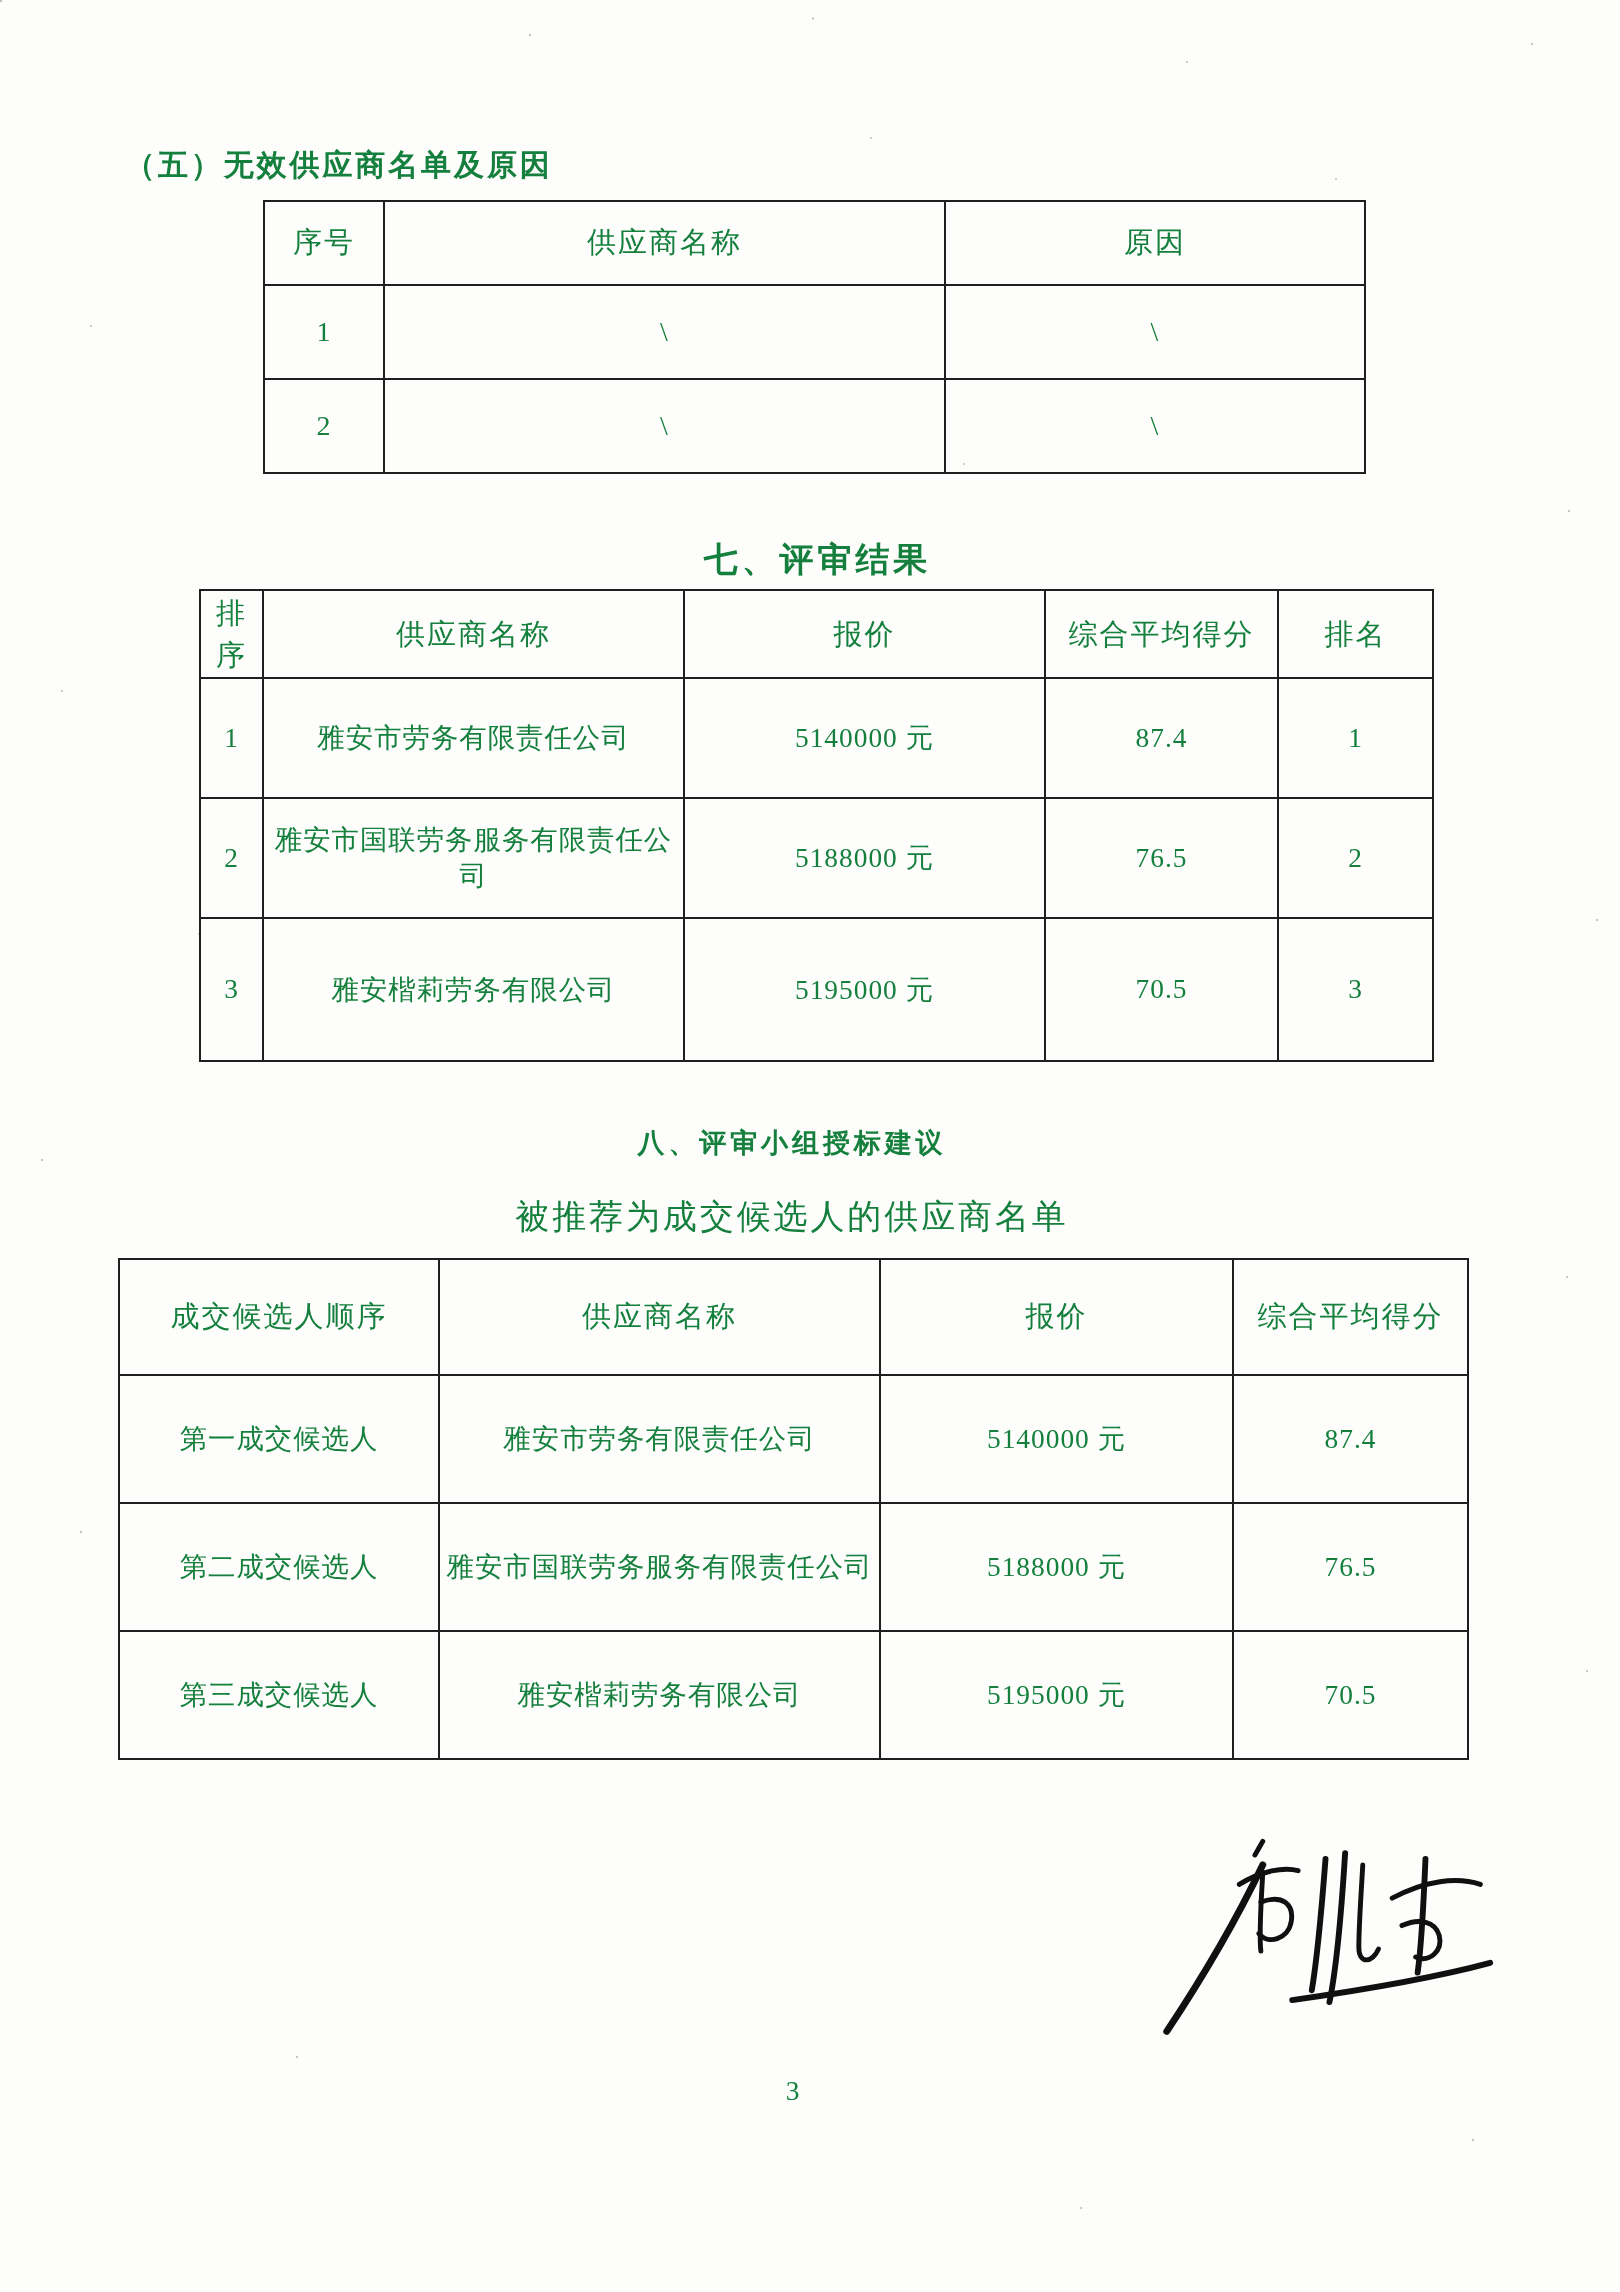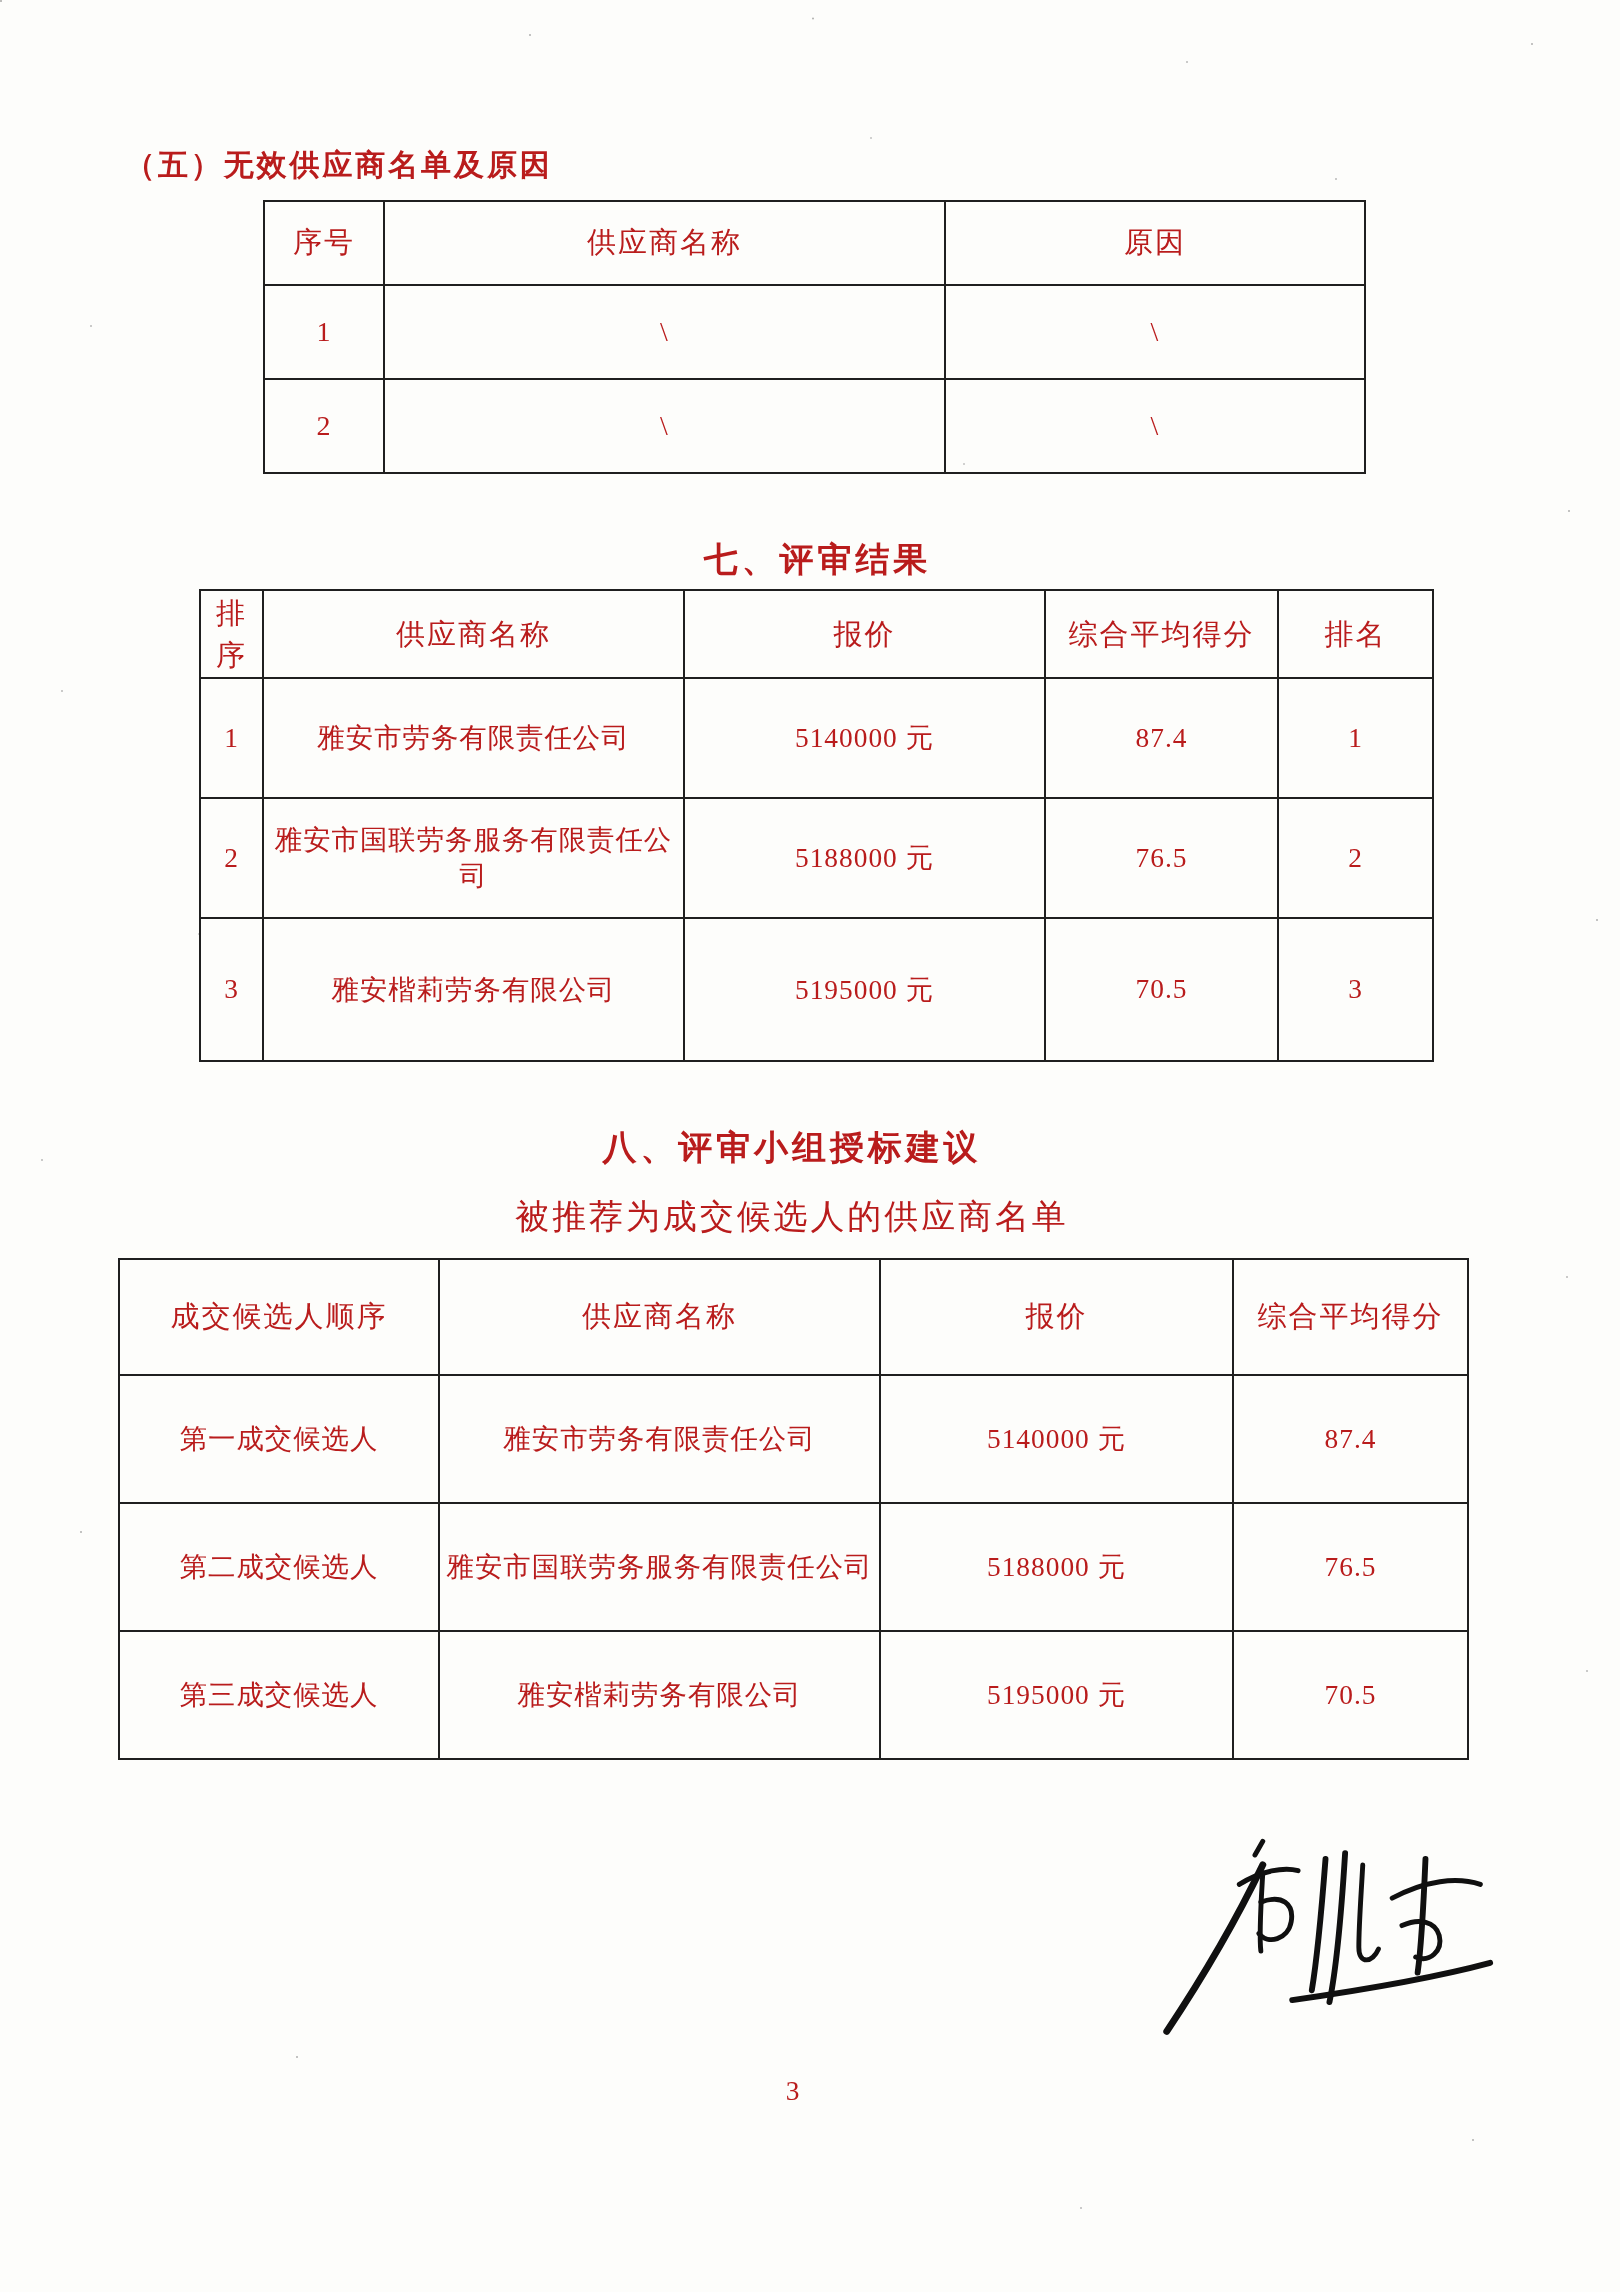--- a/index.html
+++ b/index.html
@@ -1,21 +1,21 @@
 <!DOCTYPE html>
 <html><head>
 <meta charset="utf-8">
 <style>
   html,body{margin:0;padding:0;background:#e8e8e6;}
   .page{
     position:relative;
     width:1620px;height:2293px;
     background:#fdfdfb;
     font-family:"Liberation Serif","DejaVu Serif",serif;
-    color:#b91c1c;
+    color:#15803d;
     overflow:hidden;
   }
   .speckle{
     position:absolute;left:0;top:0;width:2px;height:2px;border-radius:50%;
     background:rgba(60,60,60,.45);
     box-shadow:
       529px 34px 0 0 rgba(60,60,60,.40), 812px 17.6px 0 0 rgba(60,60,60,.40),
       1186px 61px 0 0 rgba(60,60,60,.35), 1531px 43px 0 0 rgba(60,60,60,.40),
       90px 325px 0 0 rgba(60,60,60,.35), 1568px 510px 0 0 rgba(60,60,60,.40),
       61px 690px 0 0 rgba(60,60,60,.35), 1596px 919px 0 0 rgba(60,60,60,.40),
@@ -63,21 +63,21 @@
   .t2 col:nth-child(5){width:155px;}
   .t2 .hr{height:82px;}
   .t2 .hr th{line-height:1.45;}
   .t2 .r1{height:120px;}
   .t2 .r2{height:120px;}
   .t2 .r3{height:143px;}
 
   
   .title8{
     position:absolute;left:118px;top:1125px;width:1348px;
-    text-align:center;font-size:34px;font-weight:700;letter-spacing:3.9px;
+    text-align:center;font-size:27px;font-weight:700;letter-spacing:3.9px;
   }
   .subtitle8{
     position:absolute;left:118px;top:1194px;width:1348px;
     text-align:center;font-size:34px;font-weight:500;letter-spacing:2.9px;
   }
   .t3{left:118px;top:1258px;width:1349px;}
   .t3 col:nth-child(1){width:320px;}
   .t3 col:nth-child(2){width:441px;}
   .t3 col:nth-child(3){width:353px;}
   .t3 col:nth-child(4){width:235px;}

